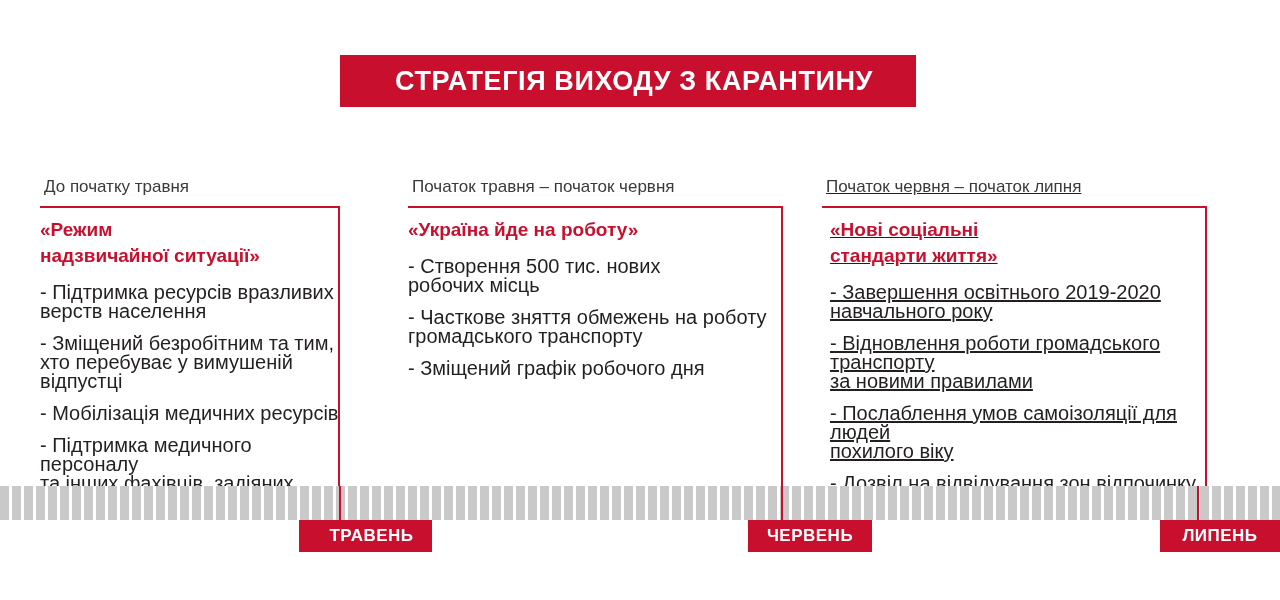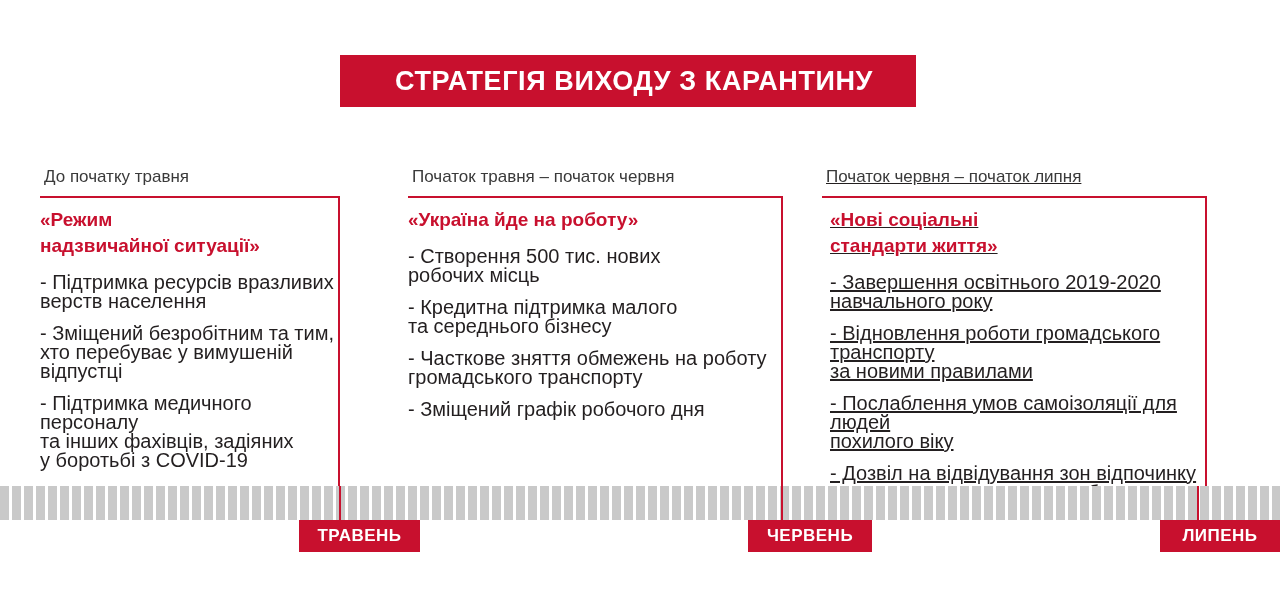--- a/index.html
+++ b/index.html
@@ -35,21 +35,21 @@
     font-weight: bold;
     letter-spacing: 0.6px;
     white-space: nowrap;
     margin-left: 12px;
   }
 
   
   .columns {
     position: absolute;
     left: 0;
-    top: 166px;
+    top: 176px;
     width: 1280px;
     height: 310px;
   }
   .column {
     position: absolute;
     top: 0;
   }
   .col-1 { left: 40px;  width: 300px; }
   .col-2 { left: 408px; width: 375px; }
   .col-3 { left: 822px; width: 385px; text-decoration: underline; }
@@ -121,21 +121,21 @@
     background: #c8102e;
     color: #ffffff;
     font-size: 17px;
     font-weight: bold;
     letter-spacing: 0.5px;
     display: flex;
     align-items: center;
     justify-content: center;
     top: 520px;
   }
-  .month-1 { left: 299px; width: 121px; }
+  .month-1 { left: 299px; width: 121px; padding-left: 12px; }
   .month-2 { left: 748px; width: 124px; }
   .month-3 { left: 1160px; width: 120px; }
 
   
   .connector {
     position: absolute;
     width: 2px;
     background: #c8102e;
     top: 486px;
     height: 34px;
@@ -155,33 +155,32 @@
 
   <div class="column col-1">
     <div class="period-label">До початку травня</div>
     <div class="bracket"></div>
     <div class="block-title">«Режим
 надзвичайної ситуації»</div>
     <p class="bullet">- Підтримка ресурсів вразливих
 верств населення</p>
     <p class="bullet">- Зміщений безробітним та тим,
 хто перебуває у вимушеній відпустці</p>
+    <p class="bullet">- Мобілізація медичних ресурсів</p>
     <p class="bullet">- Підтримка медичного персоналу
 та інших фахівців, задіяних
 у боротьбі з COVID-19</p>
   </div>
 
   <div class="column col-2">
     <div class="period-label">Початок травня – початок червня</div>
     <div class="bracket"></div>
     <div class="block-title">«Україна йде на роботу»</div>
     <p class="bullet">- Створення 500 тис. нових
 робочих місць</p>
-    <p class="bullet">- Кредитна підтримка малого
-та середнього бізнесу</p>
     <p class="bullet">- Часткове зняття обмежень на роботу
 громадського транспорту</p>
     <p class="bullet">- Зміщений графік робочого дня</p>
   </div>
 
   <div class="column col-3">
     <div class="period-label">Початок червня – початок липня</div>
     <div class="bracket"></div>
     <div class="block-title">«Нові соціальні
 стандарти життя»</div>

